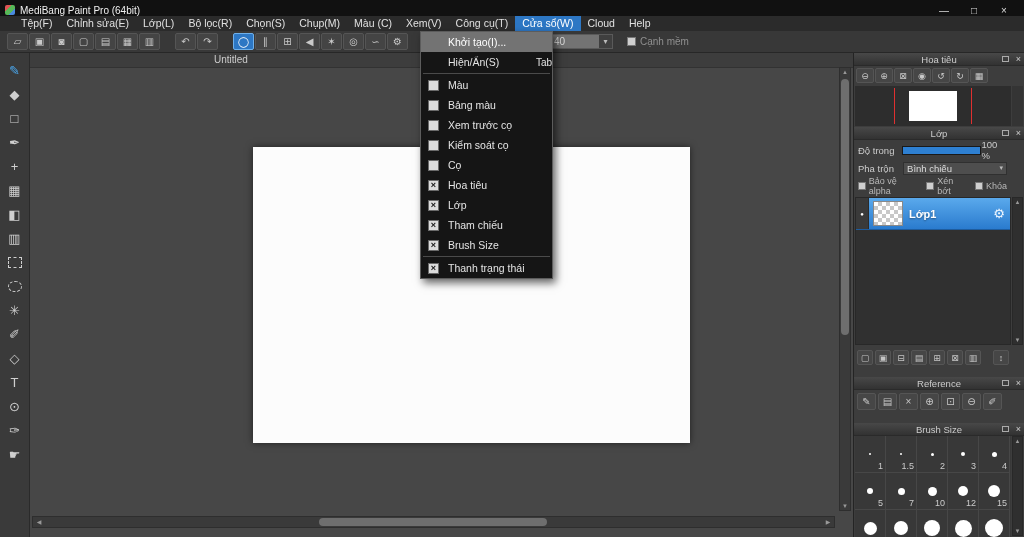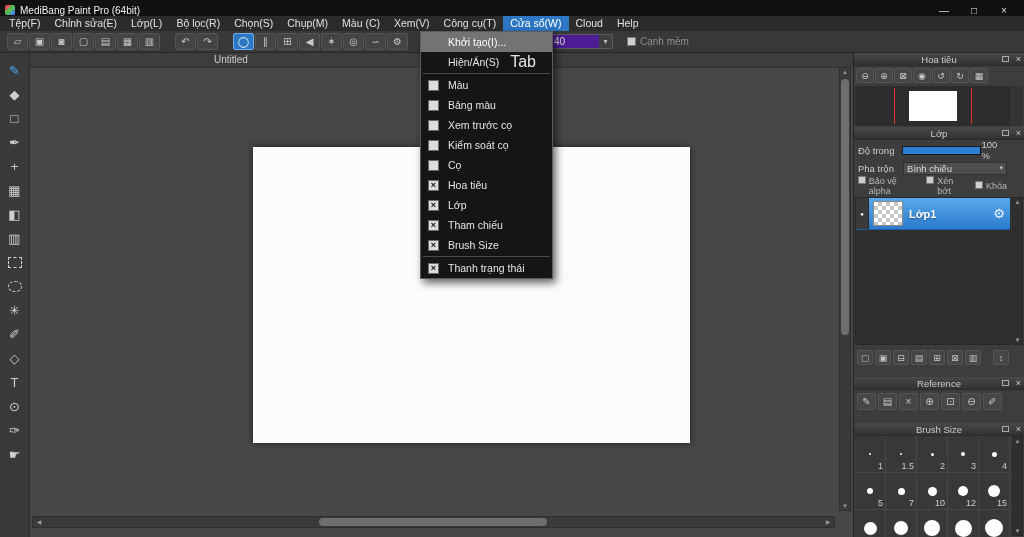--- a/index.html
+++ b/index.html
@@ -7,30 +7,30 @@
   .win { position:relative; width:1024px; height:537px; background:#2e2e2e; overflow:hidden; }
 
   
   .titlebar { position:absolute; top:0; left:0; right:0; height:20px; background:#111; display:flex; align-items:center; padding:0 5px; gap:5px; }
   .appicon { width:10px; height:10px; border-radius:2px; background:linear-gradient(135deg,#e05555 0 33%,#58b858 33% 66%,#4a8ae0 66%); }
   .title { font-size:10px; color:#f0f0f0; }
   .wbtns { margin-left:auto; display:flex; }
   .wbtn { width:30px; height:15px; line-height:15px; text-align:center; color:#ddd; font-size:10px; }
 
   
-  .menubar { position:absolute; top:16px; left:0; right:0; height:15px; background:#2b2b2b; display:flex; align-items:stretch; padding-left:2px; }
+  .menubar { position:absolute; top:16px; left:0; right:0; height:15px; background:#2b2b2b; display:flex; align-items:stretch; padding-left:14px; }
   .mitem { font-size:10.5px; color:#e0e0e0; padding:0 7px; line-height:15px; }
   .mitem.active { background:#2d77c4; color:#fff; }
 
   
   .toolbar { position:absolute; top:31px; left:0; right:0; height:22px; background:#383838; border-bottom:1px solid #272727; display:flex; align-items:center; padding-left:7px; }
   .tbtn { width:21px; height:17px; margin-right:1px; background:#444; border:1px solid #555; border-radius:2px; color:#c9c9c9; font-size:10px; display:flex; align-items:center; justify-content:center; }
   .tbtn.active { background:#2d77c4; border-color:#6fb0ea; color:#fff; }
   .tsep { width:14px; }
-  .combo { margin-left:140px; width:64px; height:15px; background:#4c1d95; border:1px solid #5a5a5a; display:flex; align-items:center; color:#ddd; font-size:10px; padding-left:4px; }
+  .combo { margin-left:140px; width:64px; height:15px; background:#737373; border:1px solid #5a5a5a; display:flex; align-items:center; color:#ddd; font-size:10px; padding-left:4px; }
   .carrow { margin-left:auto; width:13px; text-align:center; background:#3f3f3f; font-size:8px; color:#bbb; align-self:stretch; line-height:13px; }
   .softedge { margin-left:14px; display:flex; align-items:center; gap:4px; font-size:10px; color:#909090; }
   .cbox { width:9px; height:9px; background:#cfcfcf; border:1px solid #777; }
 
   
   .toolcol { position:absolute; top:53px; left:0; bottom:0; width:30px; background:#3a3a3a; border-right:1px solid #2a2a2a; display:flex; flex-direction:column; align-items:center; padding-top:6px; gap:2px; }
   .tool { width:28px; height:22px; display:flex; align-items:center; justify-content:center; font-size:13px; color:#cfcfcf; }
   .tool.selected { color:#4aa8ef; }
   .dash-rect { width:14px; height:11px; border:1px dashed #cfcfcf; }
   .dash-ellipse { width:14px; height:11px; border:1px dashed #cfcfcf; border-radius:50%; }
@@ -67,21 +67,21 @@
   .navside { position:absolute; right:1px; top:33px; bottom:1px; width:11px; background:#343434; }
 
   .play { top:74px; height:250px; }
   .lrow { position:absolute; left:0; right:13px; display:flex; align-items:center; padding:0 4px; }
   .lrow1 { top:16px; height:14px; } .lrow2 { top:34px; height:14px; } .lrow3 { top:53px; height:12px; gap:7px; }
   .llabel { width:46px; font-size:9.5px; color:#ccc; }
   .slider { width:84px; height:9px; background:#2e80d2; border:1px solid #191919; }
   .lval { margin-left:auto; font-size:9.5px; color:#ccc; }
   .lselect { width:106px; height:13px; background:#4e4e4e; border:1px solid #303030; display:flex; align-items:center; font-size:9.5px; color:#ddd; padding:0 3px; }
   .lselarrow { margin-left:auto; font-size:7px; color:#bbb; }
-  .chk { display:flex; align-items:flex-start; gap:3px; font-size:9px; color:#b8b8b8; }
+  .chk { display:flex; align-items:center; gap:3px; font-size:9px; color:#b8b8b8; }
   .chk .cbox { width:8px; height:8px; }
   .layerlist { position:absolute; left:1px; right:13px; top:70px; height:148px; background:#303030; border:1px solid #282828; }
   .layer-row { height:32px; background:linear-gradient(#5aa9ec,#2a7bce); display:flex; align-items:center; border-bottom:1px solid #1e5c9e; }
   .eyecell { width:13px; height:100%; background:#3a3a3a; border-right:1px solid #2b2b2b; display:flex; align-items:center; justify-content:center; font-size:6px; color:#fff; }
   .lthumb { width:30px; height:25px; margin-left:4px; border:1px solid #888; background-color:#fff;
     background-image:linear-gradient(45deg,#c8c8c8 25%,transparent 25%,transparent 75%,#c8c8c8 75%),linear-gradient(45deg,#c8c8c8 25%,transparent 25%,transparent 75%,#c8c8c8 75%);
     background-size:8px 8px; background-position:0 0,4px 4px; }
   .lname { margin-left:6px; font-size:11px; font-weight:bold; color:#fff; text-shadow:0 1px 2px rgba(0,0,0,.4); }
   .lgear { margin-left:auto; margin-right:5px; font-size:13px; color:#f0f7ff; }
   .lvscroll { position:absolute; right:1px; top:70px; height:148px; width:11px; background:#2f2f2f; border:1px solid #282828; }
@@ -103,21 +103,21 @@
   .bvscroll { position:absolute; right:1px; top:13px; bottom:1px; width:11px; background:#2f2f2f; border:1px solid #282828; }
 
   
   .dropdown { position:absolute; left:420px; top:31px; width:133px; background:#151515; border:1px solid #5c5c5c; box-shadow:3px 4px 8px rgba(0,0,0,.6); z-index:60; padding:0; }
   .drow { height:20px; display:flex; align-items:center; padding-left:7px; }
   .drow.nobox { padding-left:27px; }
   .dbox { width:11px; height:11px; background:#dcdcdc; border:1px solid #6a6a6a; margin-right:9px; display:flex; align-items:center; justify-content:center; font-size:9px; font-weight:bold; color:#111; line-height:1; }
   .dlabel { font-size:10.5px; color:#e4e4e4; white-space:nowrap; }
   .drow.hl { background:#737373; }
   .drow.hl .dlabel { color:#fff; }
-  .dshortcut { margin-left:auto; margin-right:16px; font-size:16px; color:#e4e4e4; }
+  .dshortcut { margin-left:auto; font-size:10px; color:#e4e4e4; }
   .dsep { height:1px; background:#4a4a4a; margin:1px 2px; }
 </style>
 </head>
 <body>
 
 <div class="win">
 
   <div class="titlebar">
     <span class="appicon"></span>
     <span class="title">MediBang Paint Pro (64bit)</span>

